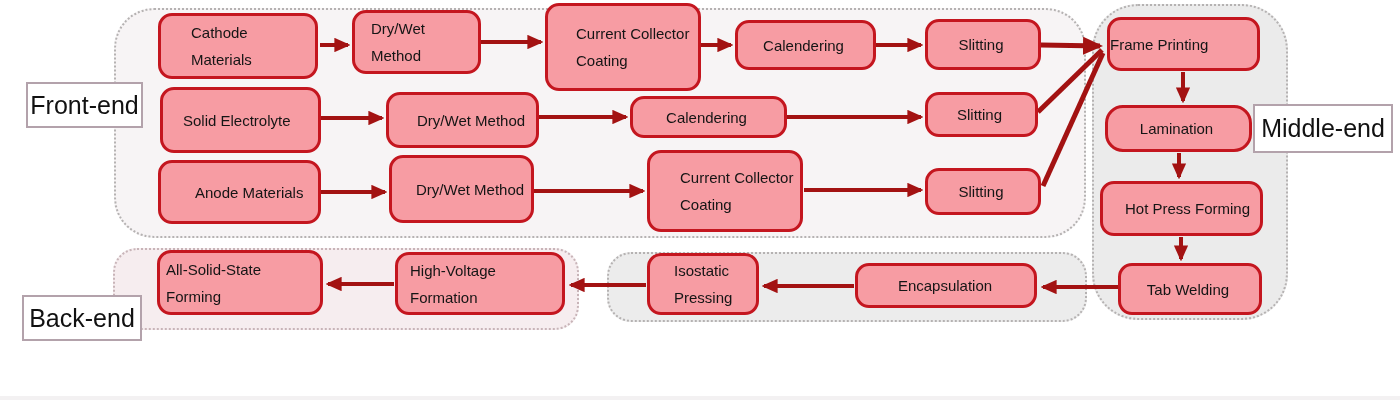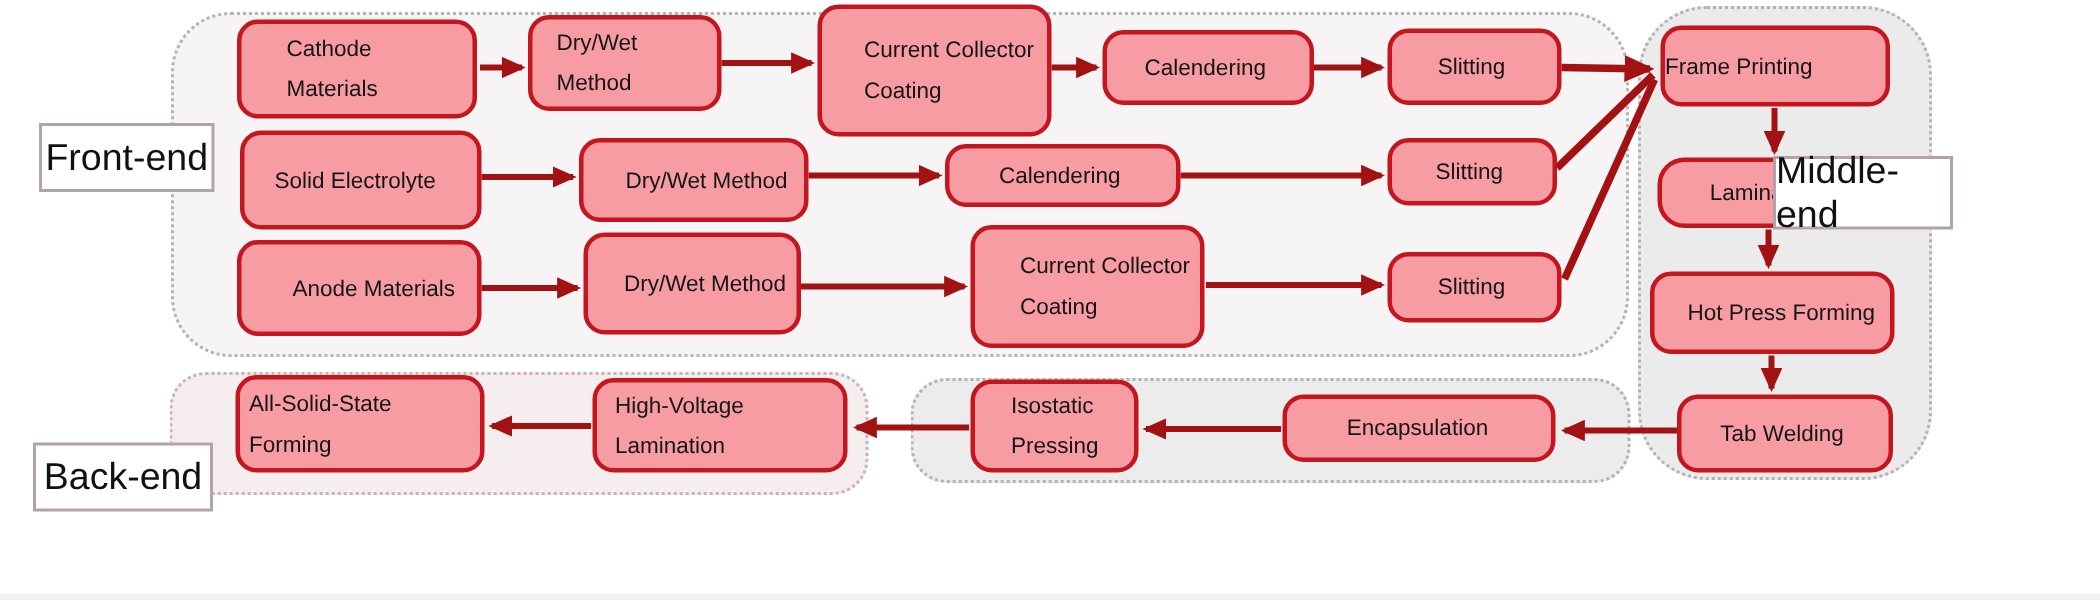--- a/index.html
+++ b/index.html
@@ -83,19 +83,19 @@
     <div class="node" style="left: 925px; top: 92px; width: 113px; height: 45px; text-align: center; padding-left: 0px;">Slitting</div>
     <div class="node" style="left: 158px; top: 160px; width: 163px; height: 64px; text-align: left; padding-left: 34px;">Anode Materials</div>
     <div class="node" style="left: 389px; top: 155px; width: 145px; height: 68px; text-align: left; padding-left: 24px;">Dry/Wet Method</div>
     <div class="node" style="left: 647px; top: 150px; width: 156px; height: 82px; text-align: left; padding-left: 30px;">Current Collector Coating</div>
     <div class="node" style="left: 925px; top: 168px; width: 116px; height: 47px; text-align: center; padding-left: 0px;">Slitting</div>
     <div class="node" style="left: 1107px; top: 17px; width: 153px; height: 54px; text-align: left; ">Frame Printing</div>
     <div class="node" style="left: 1105px; top: 105px; width: 147px; height: 47px; text-align: center; padding-left: 0px; border-radius: 18px;">Lamination</div>
     <div class="node" style="left: 1100px; top: 181px; width: 163px; height: 55px; text-align: left; padding-left: 22px;">Hot Press Forming</div>
     <div class="node" style="left: 1118px; top: 263px; width: 144px; height: 52px; text-align: center; padding-left: 0px;">Tab Welding</div>
     <div class="node" style="left: 157px; top: 250px; width: 166px; height: 65px; text-align: left; padding-left: 6px;">All-Solid-State Forming</div>
-    <div class="node" style="left: 395px; top: 252px; width: 170px; height: 63px; text-align: left; padding-left: 12px;">High-Voltage Lamination</div>
+    <div class="node" style="left: 395px; top: 252px; width: 170px; height: 63px; text-align: left; padding-left: 12px;">High-Voltage Formation</div>
     <div class="node" style="left: 647px; top: 253px; width: 112px; height: 62px; text-align: left; padding-left: 24px;">Isostatic Pressing</div>
     <div class="node" style="left: 855px; top: 263px; width: 182px; height: 45px; text-align: center; padding-left: 2px;">Encapsulation</div>
     <div class="stage-label" style="left: 26px; top: 82px; width: 117px; height: 46px;">Front-end</div>
-    <div class="stage-label" style="left: 1182px; top: 104px; width: 120px; height: 49px;">Middle-end</div>
+    <div class="stage-label" style="left: 1253px; top: 104px; width: 140px; height: 49px;">Middle-end</div>
     <div class="stage-label" style="left: 22px; top: 259px; width: 120px; height: 46px; margin-top: 36px;">Back-end</div>
   </div>
 
 </body></html>

